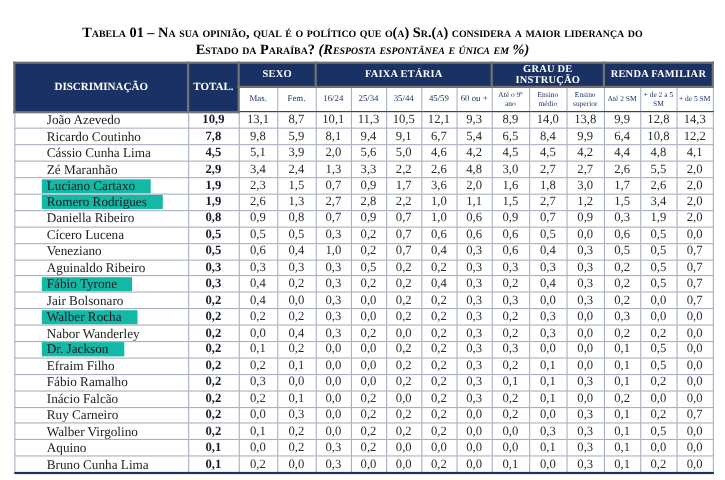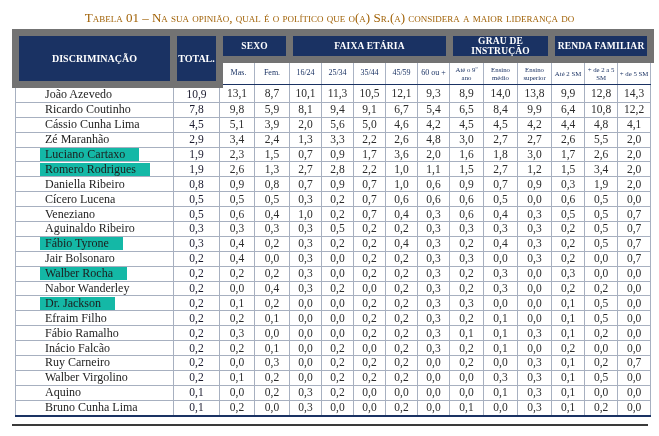--- a/index.html
+++ b/index.html
@@ -2,62 +2,63 @@
 <html><head>
 <meta charset="utf-8">
 <style>
   html,body{margin:0;padding:0;background:#ffffff;}
   body{
     width:659px;height:436px;overflow:hidden;
     font-family:"Liberation Serif","DejaVu Serif",serif;
     color:#2b2b2b;
   }
   .title{
-    width:644px;margin:0 auto;padding-top:10px;
-    text-align:center;color:#a16207;font-weight:normal;
+    width:644px;margin:0 auto;padding-top:22px;
+    text-align:center;color:#000000;font-weight:bold;
     font-variant:small-caps;font-size:13px;line-height:15px;
   }
   .title .note{font-style:italic;}
   table.poll{
     margin:4px 0 0 12px;width:636px;
     border-collapse:collapse;table-layout:fixed;
     border:1px solid #8E99AC;border-bottom:2px solid #1A3263;
   }
   thead th{
     background:#1A3263;color:#ffffff;font-weight:bold;
-    border:7px solid #737373;padding:0;
+    border:2px solid #737373;padding:0;
   }
   th.grp{font-size:9.5px;height:19px;letter-spacing:.2px;}
   th.span2{font-size:10px;text-align:center;}
   thead tr.subrow th.sub{
     background:#ffffff;color:#1A3263;font-weight:normal;
     font-size:8px;height:19px;line-height:8.5px;
     border:1px solid #aab3c4;border-bottom:1px solid #1A3263;
     padding:1px 1px;
   }
   thead tr.subrow th.sub-small{font-size:6.8px;line-height:7.5px;}
   tbody td{
     border:1px solid #a7b0c0;height:13.9px;
     font-size:11.5px;line-height:13px;padding:0 1px;
     text-align:center;color:#2b2b2b;white-space:nowrap;overflow:hidden;
   }
   td.name-cell{text-align:left;padding:0;color:#1d1d1d;font-size:12px;}
   .name-text{display:inline-block;padding:0 4px 0 5px;margin-left:24px;}
   .name-text.hl{background:#14b8a6;padding-right:14px;}
-  td.total-cell{font-weight:normal;color:#1a1a2e;margin-left:36px;}
+  td.total-cell{font-weight:bold;color:#1a1a2e;margin-left:36px;}
   .footer-rule{
     width:636px;margin:7px 0 0 12px;height:0;
     border-top:2px solid #3a3a3a;
   }
 </style>
 </head>
 <body>
 
 <div class="title">
   <div>Tabela 01 – Na sua opinião, qual é o político que o(a) Sr.(a) considera a maior liderança do</div>
+  <div><span>Estado da Paraíba? </span><span class="note">(Resposta espontânea e única em %)</span></div>
 </div>
 
 <table class="poll">
   <colgroup>
     <col style="width:158px">
       <col style="width:46px">
     <col style="width:35px">
       <col style="width:35px">
     <col style="width:32px">
       <col style="width:32px">

